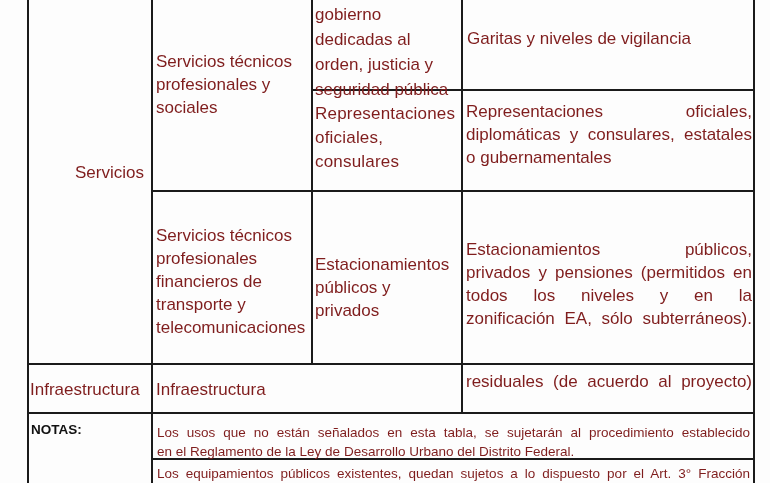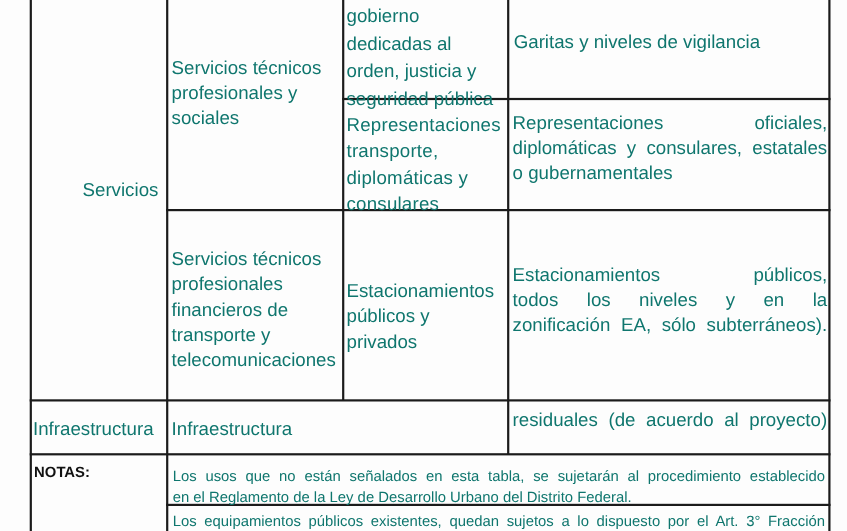--- a/index.html
+++ b/index.html
@@ -19,21 +19,21 @@
   .vline, .hline {
     position: absolute;
     background: #1b1b1b;
   }
   .vline { width: 2px; }
   .hline { height: 2px; }
   .cell {
     position: absolute;
     font-size: 17px;
     line-height: 23px;
-    color: #0f766e;
+    color: #7f1d1d;
     white-space: normal;
   }
   .cell div { min-height: 1em; }
   
   .jl {
     text-align: justify;
     text-align-last: justify;
   }
   .center { text-align: center; margin-left: 20px; }
   .lh24 { line-height: 24px; }
@@ -88,22 +88,21 @@
     <div>orden, justicia y</div>
     <div>seguridad pública</div>
   </div>
 
   <div class="cell" style="left:467px; top:27px; width:284px;">
     <div>Garitas y niveles de vigilancia</div>
   </div>
 
   <div class="cell lh24" style="left:315px; top:102px; width:145px; letter-spacing:0.2px;">
     <div>Representaciones</div>
-    <div>transporte,</div>
-    <div>diplomáticas y</div>
+    <div>oficiales,</div>
     <div>consulares</div>
   </div>
 
   <div class="cell" style="left:466px; top:100px; width:286px;">
     <div class="jl">Representaciones oficiales,</div>
     <div class="jl">diplomáticas y consulares, estatales</div>
     <div>o gubernamentales</div>
   </div>
 
   <div class="cell" style="left:156px; top:224px; width:154px;">
@@ -115,20 +114,21 @@
   </div>
 
   <div class="cell" style="left:315px; top:253px; width:144px;">
     <div>Estacionamientos</div>
     <div>públicos y</div>
     <div>privados</div>
   </div>
 
   <div class="cell" style="left:466px; top:238px; width:286px;">
     <div class="jl">Estacionamientos públicos,</div>
+    <div class="jl">privados y pensiones (permitidos en</div>
     <div class="jl">todos los niveles y en la</div>
     <div class="jl">zonificación EA, sólo subterráneos).</div>
   </div>
 
   <div class="cell" style="left:156px; top:378px; width:300px;">
     <div>Infraestructura</div>
   </div>
 
   <div class="cell" style="left:466px; top:370px; width:286px;">
     <div class="jl">residuales (de acuerdo al proyecto)</div>

